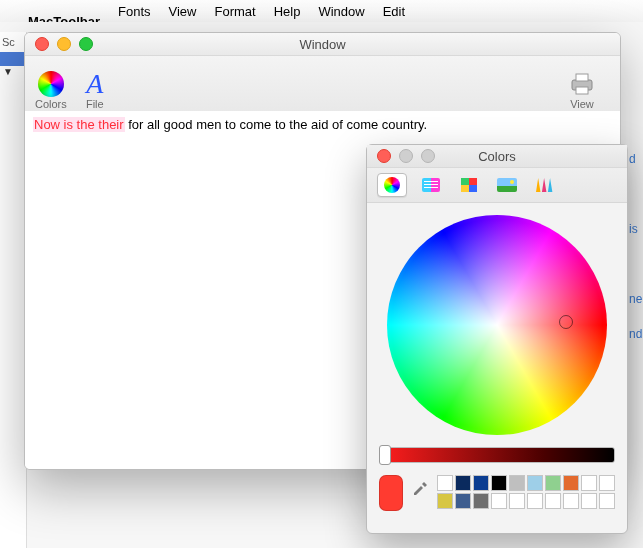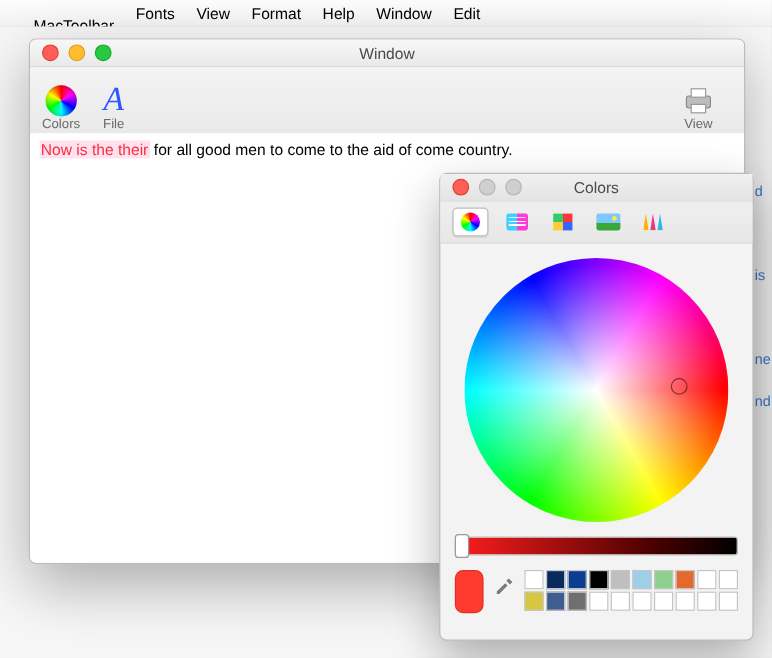--- a/index.html
+++ b/index.html
@@ -1,19 +1,19 @@
 <!DOCTYPE html>
 <html><head>
 <meta charset="utf-8">
 <style>
   html,body{margin:0;padding:0;font-family:-apple-system,"Helvetica Neue",Arial,sans-serif;font-size:13px;color:#000;background:#ececec;width:643px;height:548px;overflow:hidden;}
   
   .menubar{position:absolute;left:0;top:0;right:0;height:22px;background:linear-gradient(#fdfdfd,#f3f3f3);border-bottom:1px solid #c9c9c9;display:flex;align-items:center;padding:0 10px;gap:18px;}
   .menubar .apple{font-size:15px;line-height:1;}
-  .menubar .appname{font-weight:400;margin-top:20px;}
+  .menubar .appname{font-weight:700;margin-top:20px;}
   .menubar span{cursor:default;}
   
   .bg{position:absolute;left:0;top:22px;right:0;bottom:0;background:#f7f7f7;}
   .bg .sidecol{position:absolute;left:0;top:10px;width:26px;bottom:0;background:#fff;border-right:1px solid #ddd;}
   .bg .sidecol .lbl{font-size:11px;color:#555;padding:4px 2px;}
   .bg .sidecol .row1{height:14px;background:#4a7bd6;margin:0;}
   .bg .sidecol .tri{color:#333;font-size:10px;padding-left:3px;}
   .hintcol{position:absolute;right:0;top:120px;width:14px;height:300px;color:#3a7ad4;font-size:12px;line-height:35px;}
   
   .window{position:absolute;left:24px;top:32px;width:595px;height:436px;background:#fff;border:1px solid #bcbcbc;border-radius:6px;box-shadow:0 18px 50px rgba(0,0,0,0.30);overflow:hidden;}
@@ -72,20 +72,25 @@
   <span class="appname">MacToolbar</span>
   <span>Fonts</span>
   <span>View</span>
   <span>Format</span>
   <span>Help</span>
   <span>Window</span>
   <span>Edit</span>
 </div>
 
 <div class="bg">
+  <div class="sidecol">
+    <div class="lbl">Sc</div>
+    <div class="row1"></div>
+    <div class="tri">▼</div>
+  </div>
   <div class="hintcol">d<br><br>is<br><br>ne<br>nd</div>
 </div>
 
 <div class="window">
   <div class="titlebar">
     <div class="tl-buttons">
       <div class="tl-btn tl-close"></div>
       <div class="tl-btn tl-min"></div>
       <div class="tl-btn tl-max"></div>
     </div>

